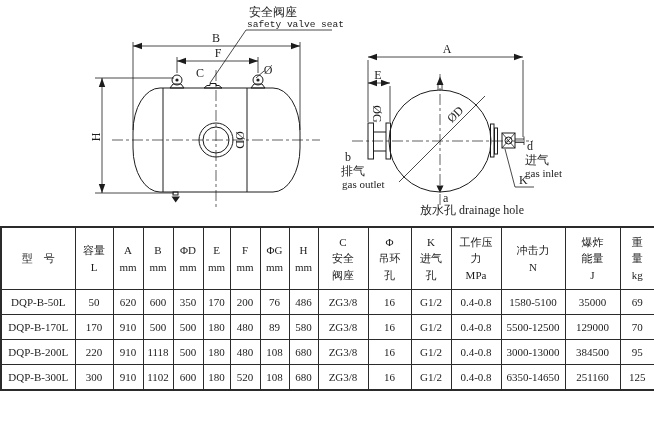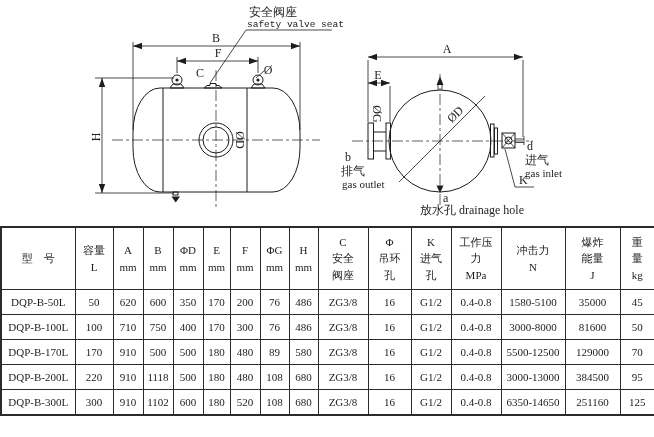--- a/index.html
+++ b/index.html
@@ -219,39 +219,21 @@
           <td>170</td>
           <td>200</td>
           <td>76</td>
           <td>486</td>
           <td>ZG3/8</td>
           <td>16</td>
           <td>G1/2</td>
           <td>0.4-0.8</td>
           <td>1580-5100</td>
           <td>35000</td>
-          <td>45</td>
-        </tr>
-        <tr>
-          <td>DQP-B-100L</td>
-          <td>100</td>
-          <td>710</td>
-          <td>750</td>
-          <td>400</td>
-          <td>170</td>
-          <td>300</td>
-          <td>76</td>
-          <td>486</td>
-          <td>ZG3/8</td>
-          <td>16</td>
-          <td>G1/2</td>
-          <td>0.4-0.8</td>
-          <td>3000-8000</td>
-          <td>81600</td>
-          <td>50</td>
+          <td>69</td>
         </tr>
         <tr>
           <td>DQP-B-170L</td>
           <td>170</td>
           <td>910</td>
           <td>500</td>
           <td>500</td>
           <td>180</td>
           <td>480</td>
           <td>89</td>

